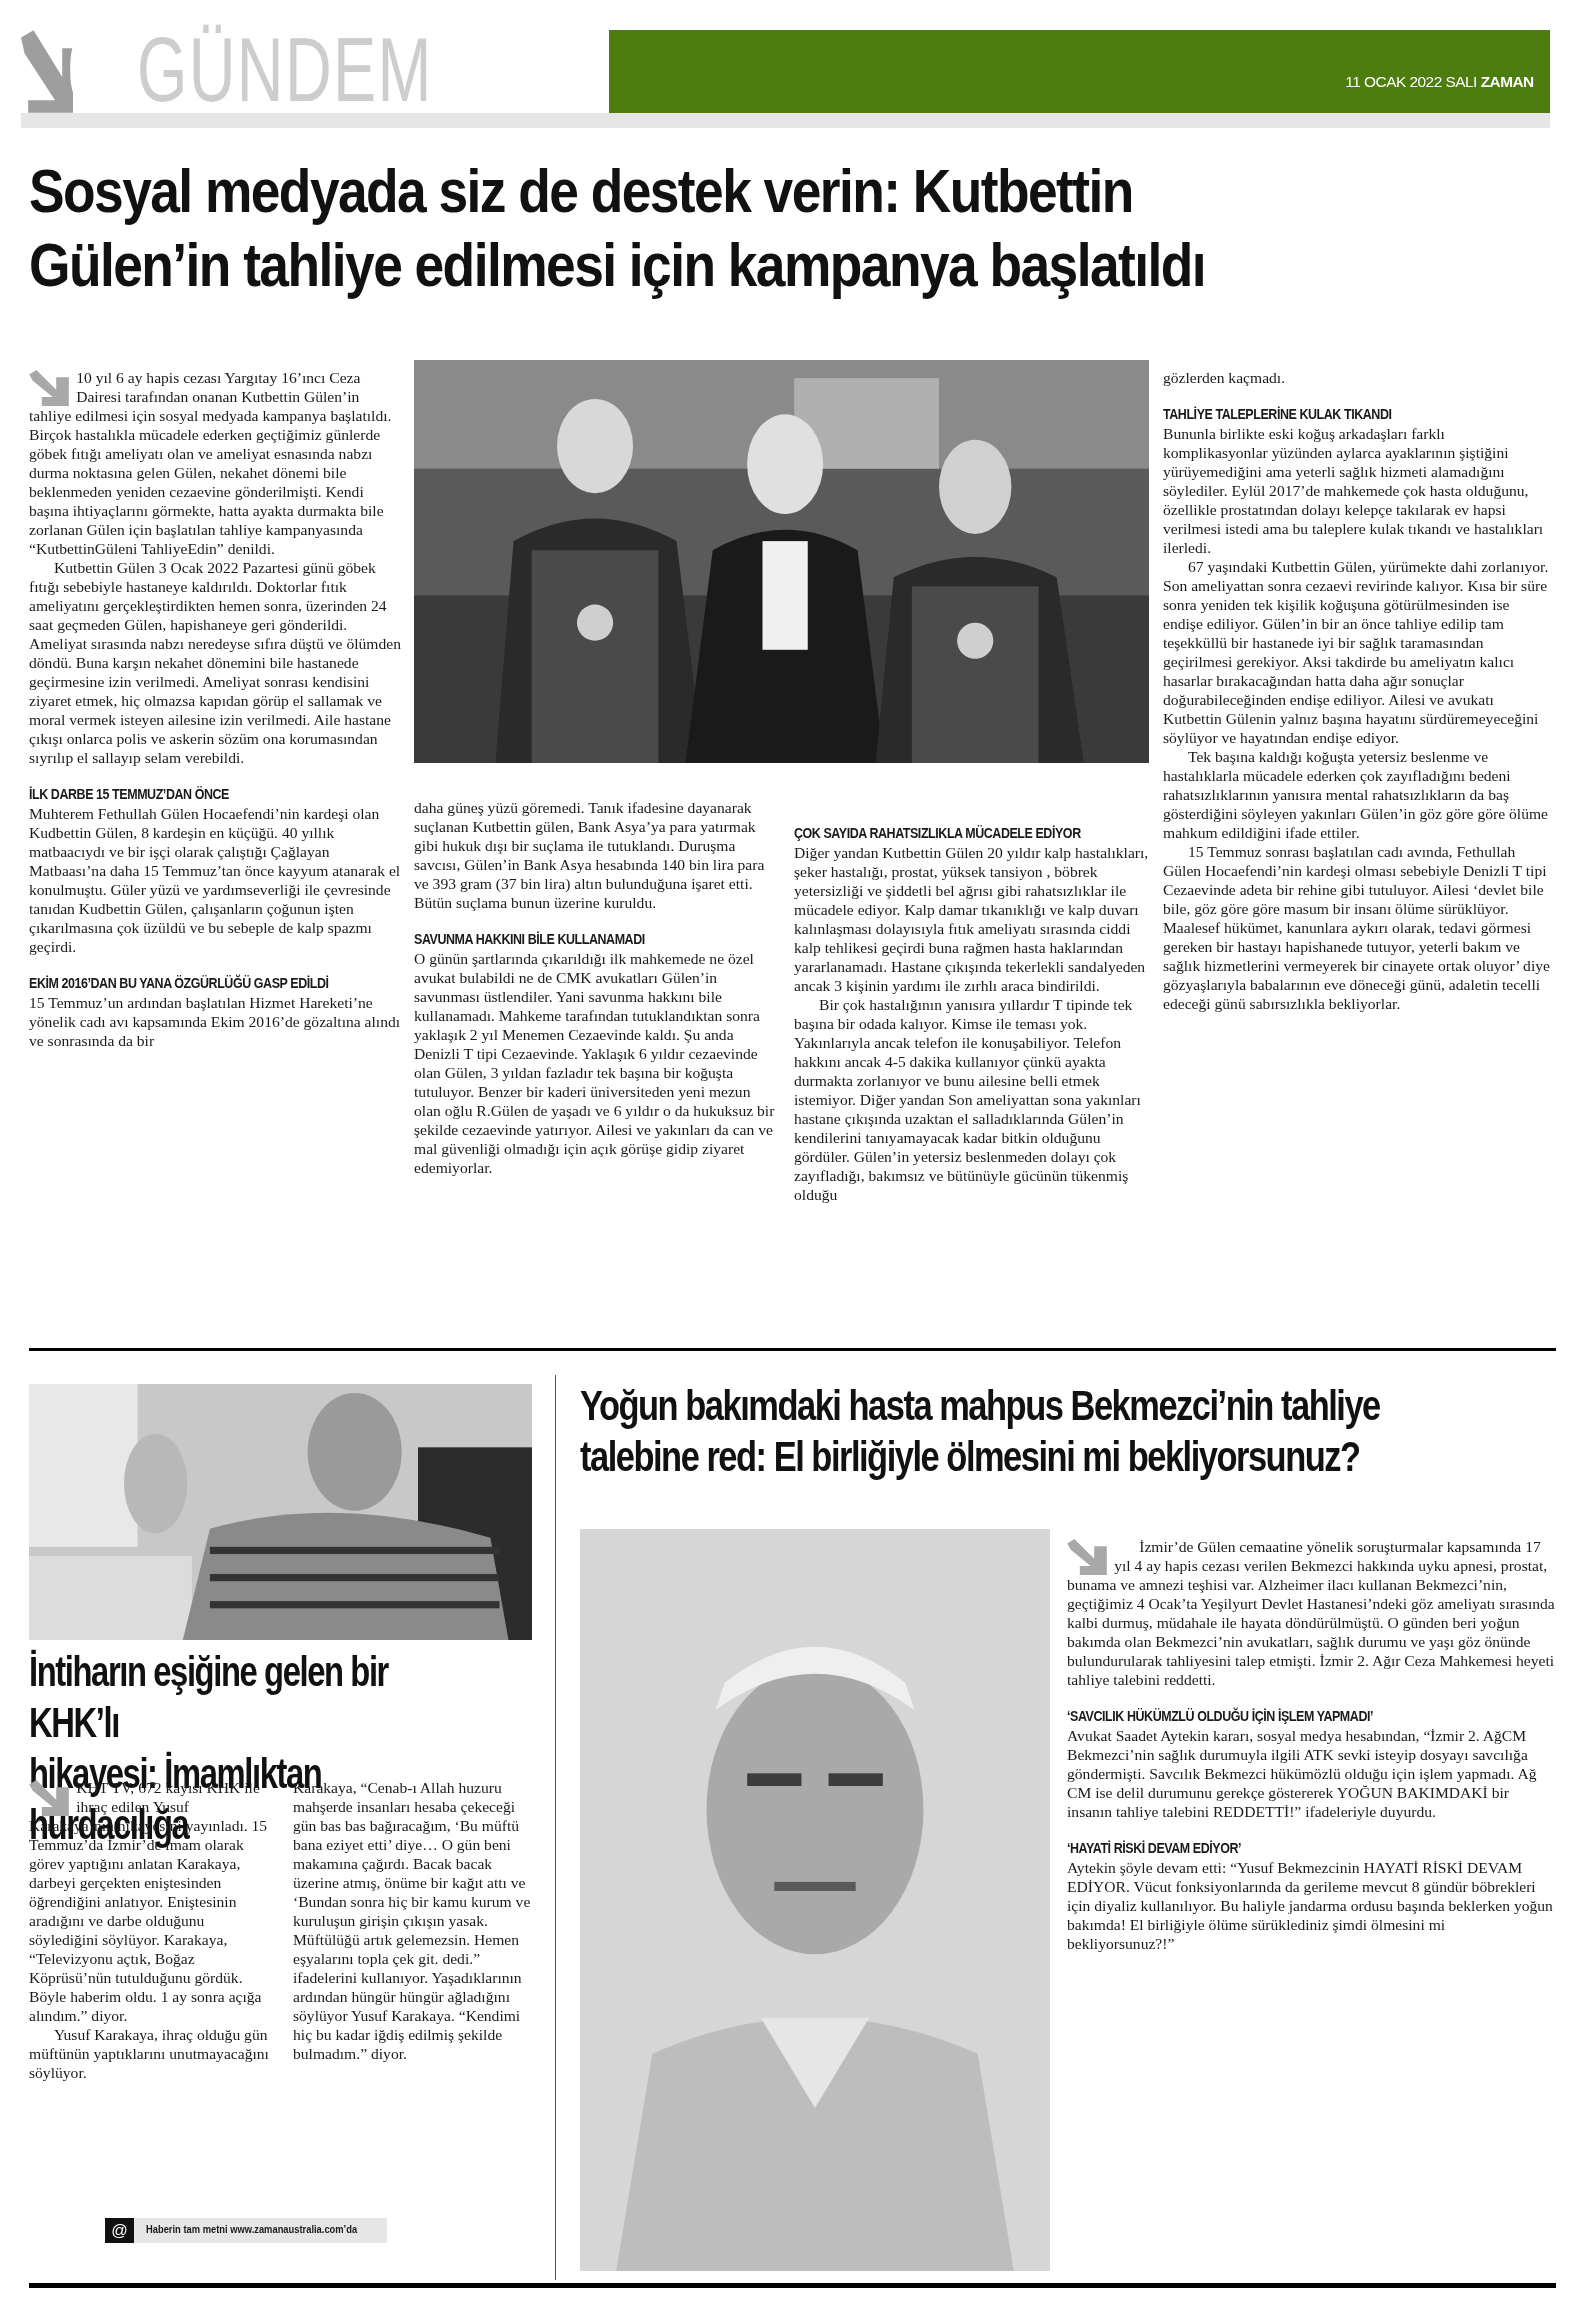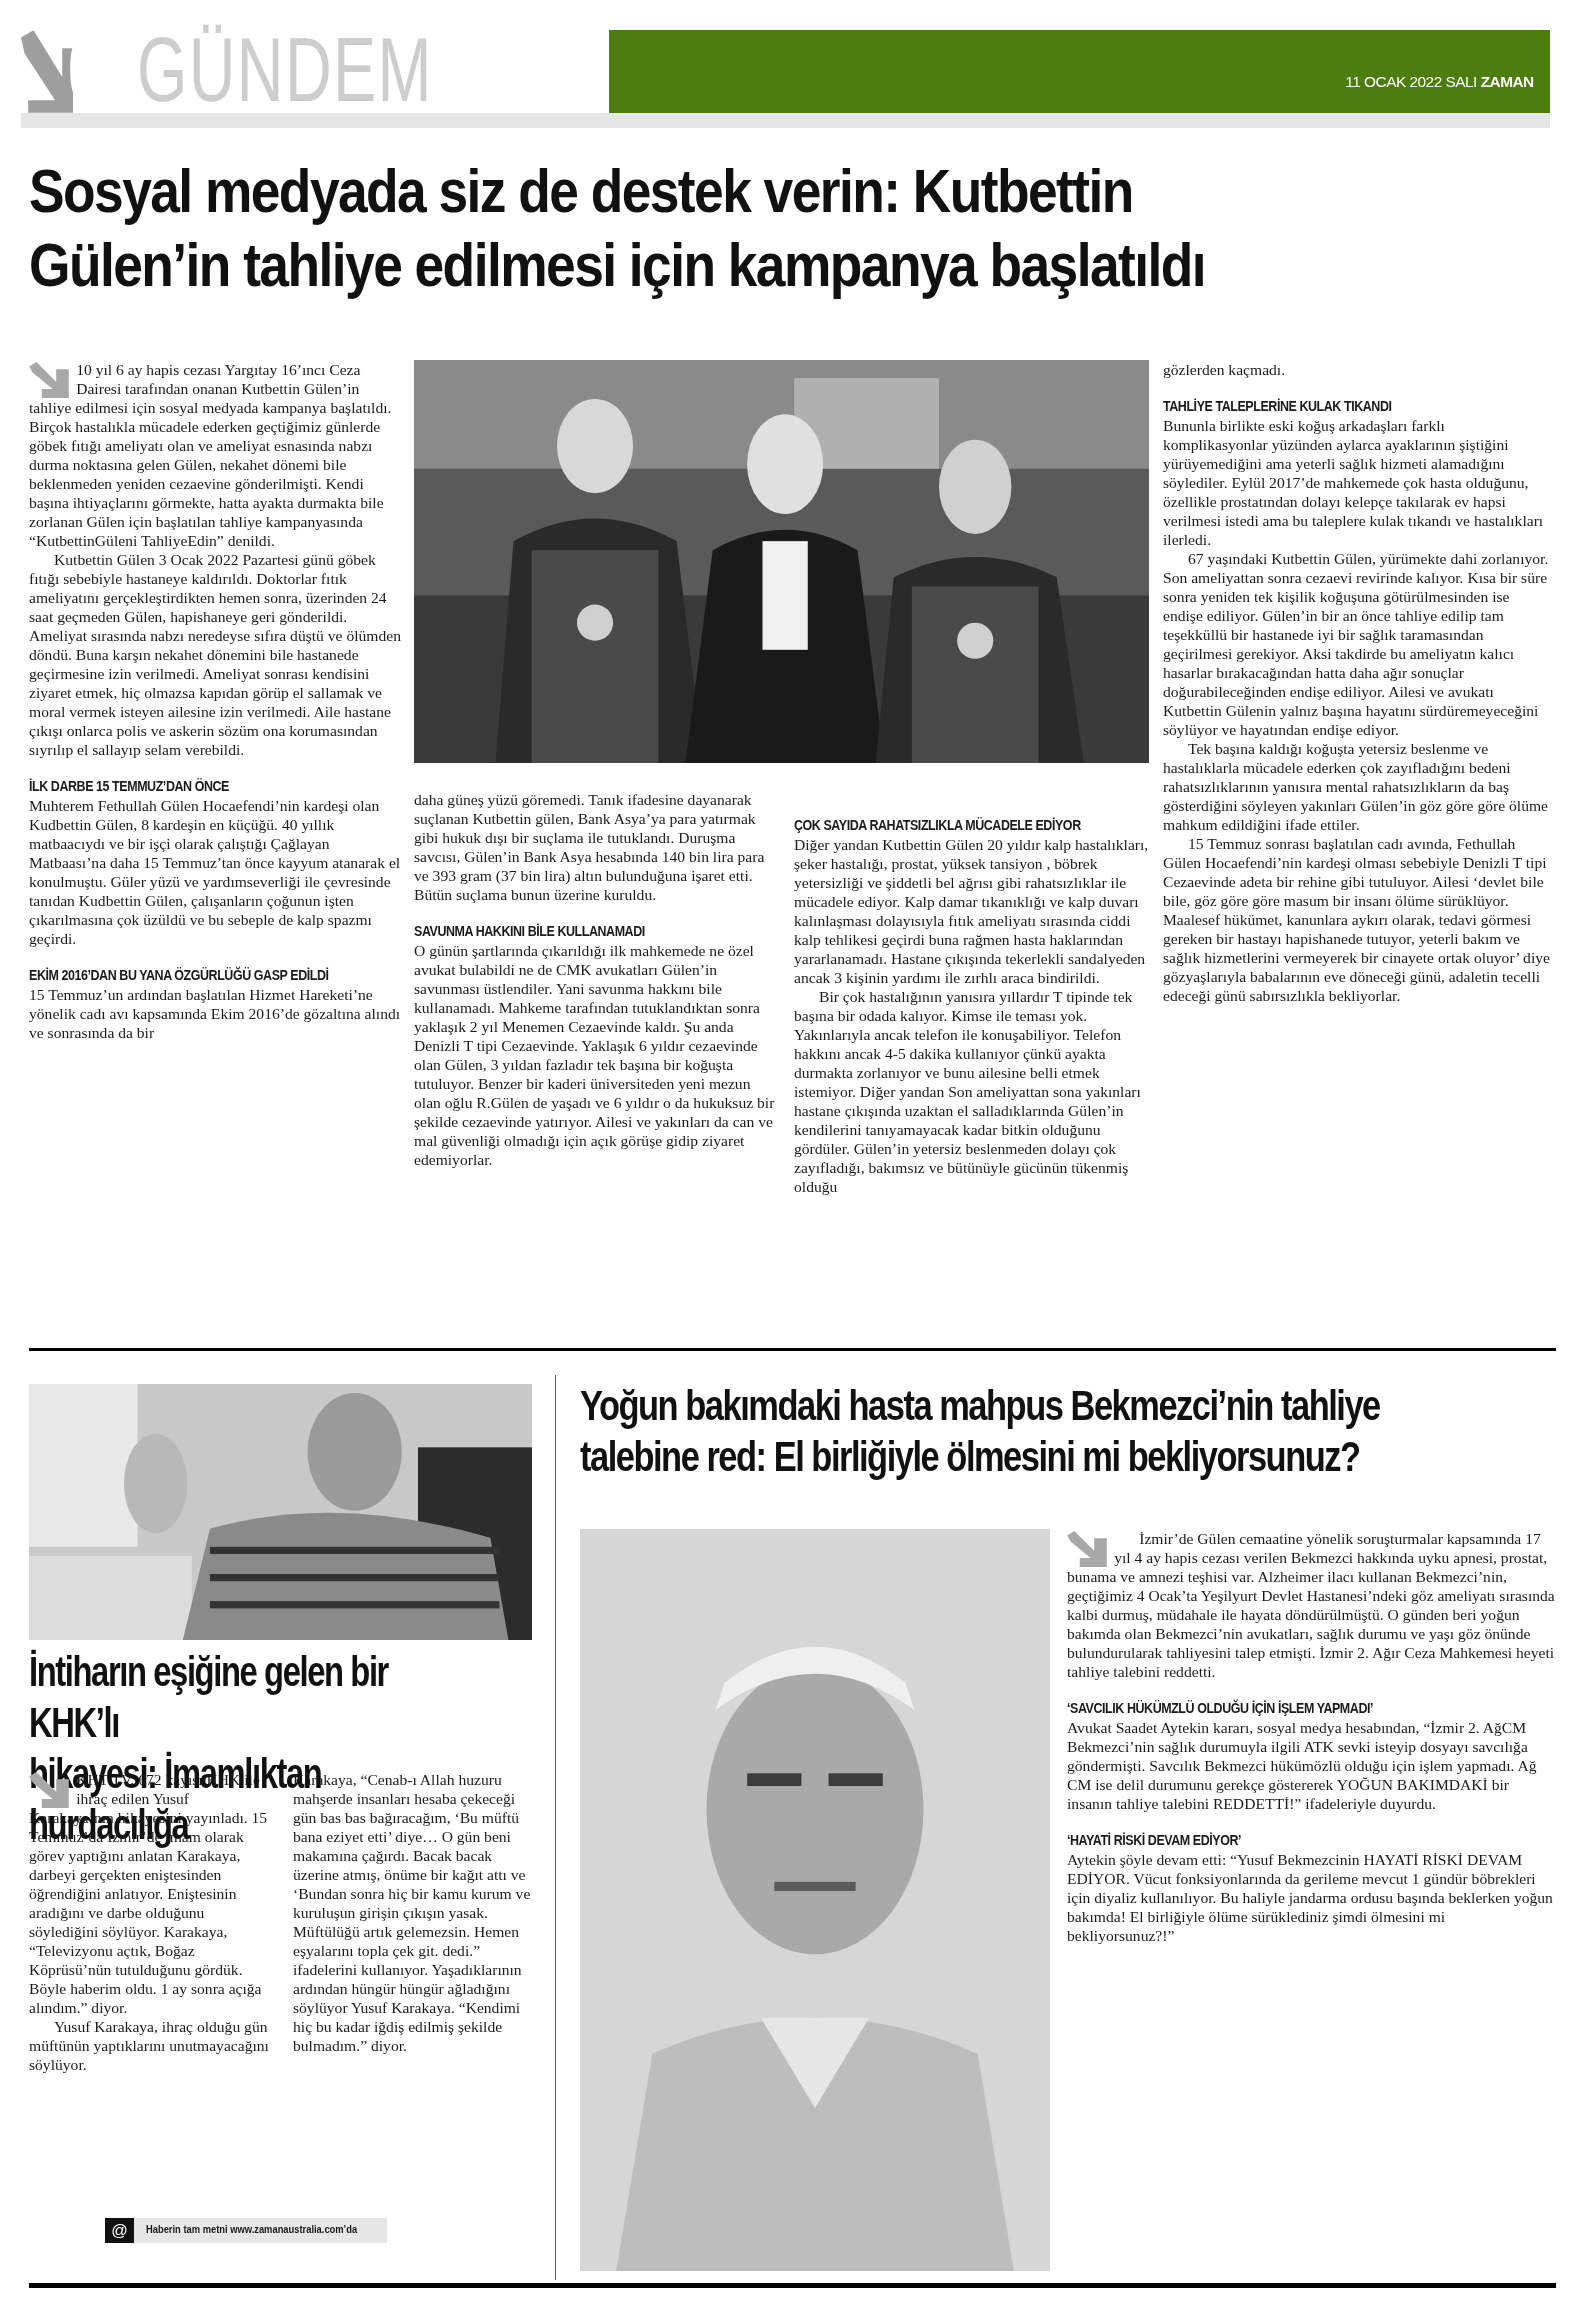--- a/index.html
+++ b/index.html
@@ -12,21 +12,21 @@
   .mast-num { position: absolute; left: 47px; top: -5.4px; font-family: "Liberation Sans", sans-serif; font-weight: 700; font-size: 90px; line-height: 90px; color: #ffffff; letter-spacing: -5.4px; transform: scaleX(0.62); transform-origin: left top; }
   .mast-sec { position: absolute; left: 116px; top: -5.4px; font-family: "Liberation Sans", sans-serif; font-weight: 400; font-size: 90px; line-height: 90px; color: #cdcdcd; letter-spacing: 1.8px; transform: scaleX(0.72); transform-origin: left top; }
   .mast-sec-bg { position: absolute; left: 0; top: 0; width: 588px; height: 83px; background: #ffffff; }
   .mast-strip { position: absolute; left: 0; top: 83px; width: 1529px; height: 14.5px; background: #e6e6e6; }
   .mast-date { position: absolute; right: 16.3px; top: 43px; font-family: "Liberation Sans", sans-serif; font-size: 15.4px; color: #ffffff; letter-spacing: -0.5px; }
   .mast-date b { font-weight: 700; text-align: right; }
 
   .headline { font-family: "Liberation Sans", sans-serif; font-weight: 700; color: #111; letter-spacing: -1.8px; }
   .h-main { position: absolute; left: 29px; top: 154px; width: 1529px; font-size: 62px; line-height: 74px; transform: scaleX(0.86); transform-origin: left top; }
 
-  .col { position: absolute; font-size: 15.6px; line-height: 19px; text-align: left; }
+  .col { position: absolute; font-size: 15.6px; line-height: 19px; text-align: left; margin-top: 8px; }
   .col p { text-indent: 0; }
   .col p.ind { text-indent: 25px; }
   .sub { font-family: "Liberation Sans", sans-serif; font-weight: 700; font-size: 14.5px; line-height: 19px; letter-spacing: -0.5px; transform: scaleX(0.86); transform-origin: left top; white-space: nowrap; margin-top: 18px; }
   .lead-arrow { float: left; width: 40px; height: 36px; margin: 1.8px 7.2px 0 0; }
 
   .photo { position: absolute; background: #777; overflow: hidden; }
   .photo svg { display: block; width: 100%; height: 100%; }
 
   .h-khk { position: absolute; left: 29px; top: 1646px; width: 579px; font-size: 42px; line-height: 51px; transform: scaleX(0.78); transform-origin: left top; }
   .h-bek { position: absolute; left: 580px; top: 1380px; width: 1086px; font-size: 42px; line-height: 51px; transform: scaleX(0.82); transform-origin: left top; }
@@ -169,17 +169,17 @@
   </svg>
 </div>
 <div class="col" style="left:1067px; top:1529px; width:488px;">
   <svg class="lead-arrow" viewBox="0 0 44 40">
     <polygon points="0,5 8,0 30,22 30,8 44,8 44,40 14,40 14,30 26,30 4,12" fill="#a8a8a8"></polygon>
   </svg>
   <p class="ind">İzmir’de Gülen cemaatine yönelik soruşturmalar kapsamında 17 yıl 4 ay hapis cezası verilen Bekmezci hakkında uyku apnesi, prostat, bunama ve amnezi teşhisi var. Alzheimer ilacı kullanan Bekmezci’nin, geçtiğimiz 4 Ocak’ta Yeşilyurt Devlet Hastanesi’ndeki göz ameliyatı sırasında kalbi durmuş, müdahale ile hayata döndürülmüştü. O günden beri yoğun bakımda olan Bekmezci’nin avukatları, sağlık durumu ve yaşı göz önünde bulundurularak tahliyesini talep etmişti. İzmir 2. Ağır Ceza Mahkemesi heyeti tahliye talebini reddetti.</p>
   <div class="sub">‘SAVCILIK HÜKÜMZLÜ OLDUĞU İÇİN İŞLEM YAPMADI’</div>
   <p>Avukat Saadet Aytekin kararı, sosyal medya hesabından, “İzmir 2. AğCM Bekmezci’nin sağlık durumuyla ilgili ATK sevki isteyip dosyayı savcılığa göndermişti. Savcılık Bekmezci hükümözlü olduğu için işlem yapmadı. Ağ CM ise delil durumunu gerekçe göstererek YOĞUN BAKIMDAKİ bir insanın tahliye talebini REDDETTİ!” ifadeleriyle duyurdu.</p>
   <div class="sub">‘HAYATİ RİSKİ DEVAM EDİYOR’</div>
-  <p>Aytekin şöyle devam etti: “Yusuf Bekmezcinin HAYATİ RİSKİ DEVAM EDİYOR. Vücut fonksiyonlarında da gerileme mevcut 1 gündür böbrekleri için diyaliz kullanılıyor. Bu haliyle jandarma ordusu başında beklerken yoğun bakımda! El birliğiyle ölüme sürüklediniz şimdi ölmesini mi bekliyorsunuz?!”</p>
+  <p>Aytekin şöyle devam etti: “Yusuf Bekmezcinin HAYATİ RİSKİ DEVAM EDİYOR. Vücut fonksiyonlarında da gerileme mevcut 8 gündür böbrekleri için diyaliz kullanılıyor. Bu haliyle jandarma ordusu başında beklerken yoğun bakımda! El birliğiyle ölüme sürüklediniz şimdi ölmesini mi bekliyorsunuz?!”</p>
 </div>
 
 <div class="rule" style="left:29px; top:2283px; width:1527px;"></div>
 
 
 </body></html>

